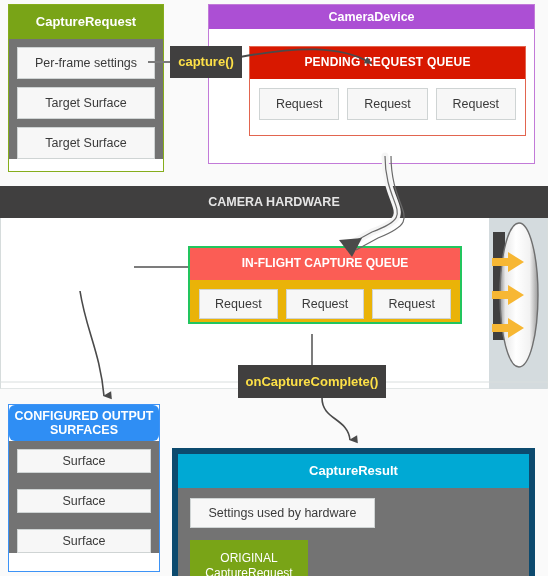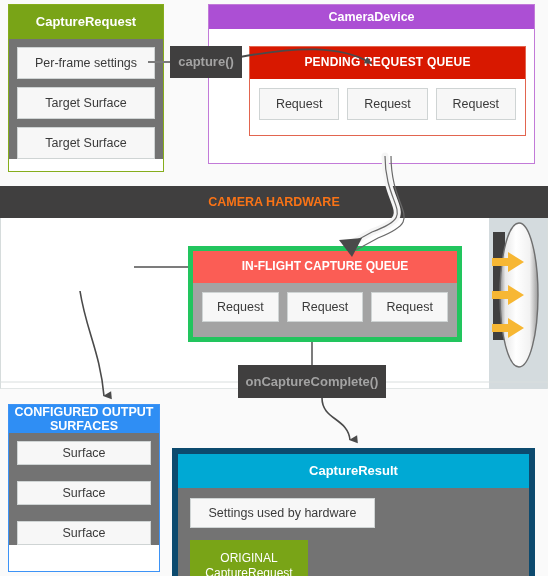--- a/index.html
+++ b/index.html
@@ -25,21 +25,21 @@
   .chip{
     box-sizing:border-box;
     background:#f7f7f7;border:1px solid #cfd4d4;
     color:#3a3a3a;
     display:flex;align-items:center;justify-content:center;
     font-size:12.5px;
   }
 
   .darkbox{
     position:absolute;box-sizing:border-box;
-    background:#403f3f;color:#a3a3a3;font-weight:bold;
+    background:#403f3f;color:#fde047;font-weight:bold;
     display:flex;align-items:center;justify-content:center;
     text-align:center;line-height:1.2;
     z-index:40;
   }
 
   
   #capture-request{left:8px;top:4px;width:156px;height:168px;
       border:1px solid #86ad1c;}
   #capture-request .phdr{height:34px;background:#79a417;font-size:13px;}
   #capture-request .pbody{padding:8px 8px 0 8px;}
@@ -50,40 +50,40 @@
   #camera-device .phdr{height:24px;background:#ac4fd4;font-size:12.5px;}
 
   #pending-queue{position:absolute;left:40px;top:41px;width:277px;height:90px;
       box-sizing:border-box;border:1px solid #e2654f;background:#fff;}
   #pending-queue .phdr{height:32px;background:#d81800;font-size:12px;letter-spacing:.2px;}
   #pending-queue .qrow{display:flex;gap:8px;padding:9px 9px 0 9px;}
   #pending-queue .chip{flex:1;height:32px;}
 
   
   #hw-bar{position:absolute;left:0;top:186px;width:548px;height:32px;
-      background:#403f3f;color:#f97316;font-weight:bold;font-size:12.5px;
+      background:#403f3f;color:#e5e5e5;font-weight:bold;font-size:12.5px;
       display:flex;align-items:center;justify-content:center;z-index:5;}
   #hw-body{position:absolute;left:0;top:218px;width:548px;height:171px;
       background:#ffffff;border-left:1px solid #d6dcdc;border-right:1px solid #d6dcdc;
       border-bottom:1px solid #e2e6e6;box-sizing:border-box;}
   #hw-sensorpad{position:absolute;right:0;top:0;width:58px;height:171px;background:#d4dbde;}
   #sensor-bar{position:absolute;right:42px;top:14px;width:12px;height:108px;background:#403f3f;}
 
-  #inflight-queue{position:absolute;left:188px;top:246px;width:274px;height:96px;
-      box-sizing:border-box;border:5px solid #22c55e;background:#a3a3a3;z-index:20;}
+  #inflight-queue{position:absolute;left:188px;top:246px;width:274px;height:78px;
+      box-sizing:border-box;border:2px solid #22c55e;background:#eab308;z-index:20;}
   #inflight-queue .phdr{height:32px;background:#fb5d55;font-size:12px;}
   #inflight-queue .qrow{display:flex;gap:8px;padding:9px 9px 0 9px;}
   #inflight-queue .chip{flex:1;height:30px;}
 
   #output-queues{left:20px;top:243px;width:114px;height:48px;font-size:12.5px;}
   #oncomplete{left:238px;top:365px;width:148px;height:33px;font-size:13px;}
 
   
   #cfg-surfaces{left:8px;top:404px;width:152px;height:168px;border:1px solid #3d93f6;}
-  #cfg-surfaces .phdr{height:28px;background:#2f8ef4;font-size:12.5px;}
+  #cfg-surfaces .phdr{height:36px;background:#2f8ef4;font-size:12.5px;border-radius:6px;}
   #cfg-surfaces .pbody{padding:8px 8px 0 8px;}
   #cfg-surfaces .chip{height:24px;margin-bottom:16px;}
 
   #capture-result{left:172px;top:448px;width:363px;height:148px;border:6px solid #0c4a6e;}
   #capture-result .phdr{height:34px;background:#00a9d4;font-size:13px;}
   #capture-result .pbody{padding:10px 12px 0 12px;display:flex;gap:4px;flex-direction:column;}
   #capture-result .col-left{display:flex;flex-direction:column;gap:8px;width:185px;}
   #capture-result .col-left .chip{height:30px;}
   #orig-request{width:118px;height:52px;background:#79a417;color:#fff;font-weight:normal;
       font-size:12px;display:flex;align-items:center;justify-content:center;

